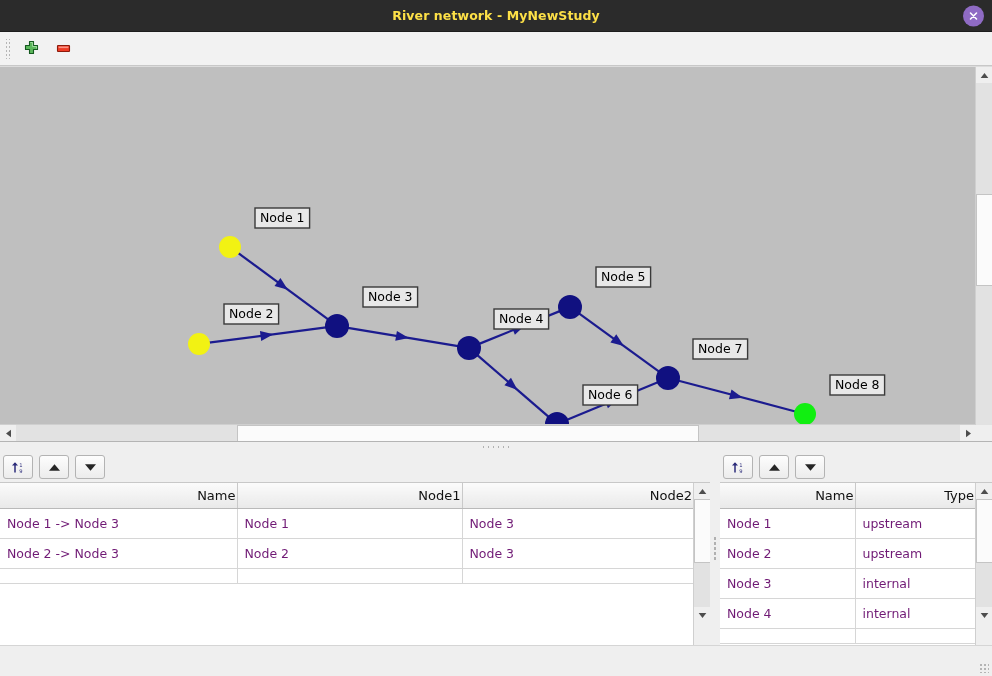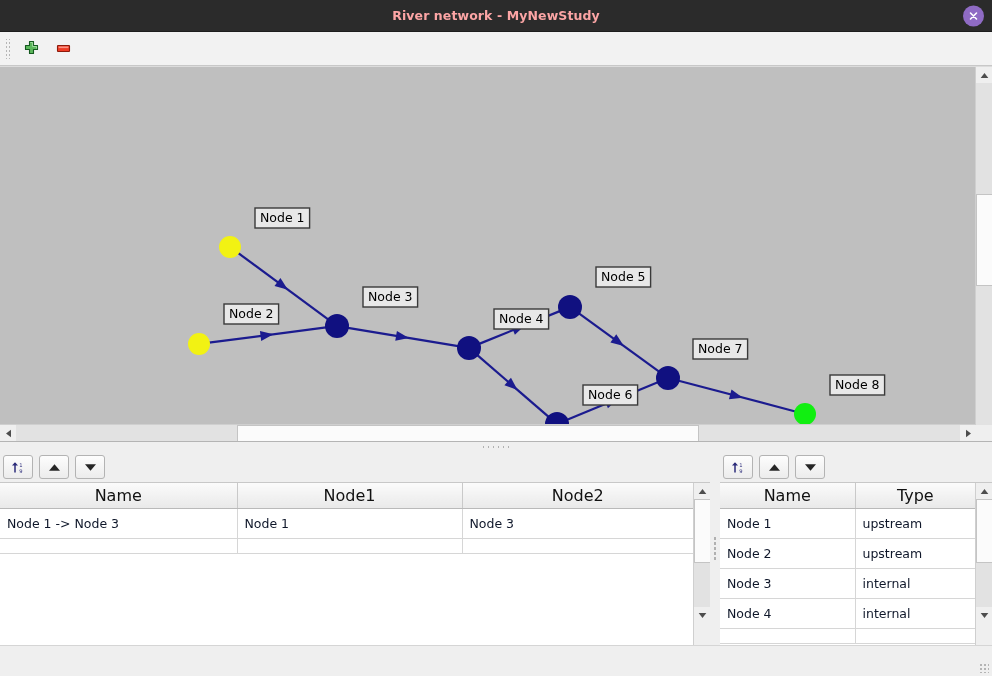--- a/index.html
+++ b/index.html
@@ -29,21 +29,21 @@
     position: relative;
     height: 31px;
     background: #2b2b2b;
     flex: 0 0 31px;
     display: flex;
     align-items: center;
     justify-content: center;
     border-bottom: 1px solid #1d1d1d;
   }
   .titlebar-text {
-    color: #fca5a5;
+    color: #fde047;
     font-size: 12.5px;
     font-weight: bold;
     letter-spacing: 0.1px;
     user-select: none;
   }
   .close-btn {
     position: absolute;
     right: 8px;
     top: 50%;
     transform: translateY(-50%);
@@ -232,34 +232,34 @@
   table.grid {
     border-collapse: collapse;
     width: 100%;
     table-layout: fixed;
   }
   table.grid th {
     background: linear-gradient(#fbfbfb, #e9e9e9);
     border-right: 1px solid #c9c9c9;
     border-bottom: 1px solid #b9b9b9;
     font-weight: normal;
-    font-size: 16px;
+    font-size: 13px;
     height: 23px;
-    text-align: center;
+    text-align: right;
     color: #111;
     user-select: none;
   }
   table.grid td {
     border-right: 1px solid #d6d6d6;
     border-bottom: 1px solid #d6d6d6;
     height: 29px;
     padding: 0 7px;
     font-size: 12.5px;
     background: #fff;
-    color: #0f172a;
+    color: #701a75;
     white-space: nowrap;
     overflow: hidden;
   }
   table.grid tr.partial td { height: 14px; }
   .tbl-scroll {
     flex: 0 0 16px;
     width: 16px;
     position: relative;
     background: #efefef;
     border-left: 1px solid #cfcfcf;
@@ -457,20 +457,25 @@
                   <th>Node1</th>
                   <th style="border-right: none;">Node2</th>
                 </tr>
               </thead>
             <tbody id="reaches-body">
                 <tr>
                   <td>Node 1 -&gt; Node 3</td>
                   <td>Node 1</td>
                   <td style="border-right: none;">Node 3</td>
                 </tr>
+                <tr>
+                  <td>Node 2 -&gt; Node 3</td>
+                  <td>Node 2</td>
+                  <td style="border-right: none;">Node 3</td>
+                </tr>
                 <tr class="partial">
                   <td></td>
                   <td></td>
                   <td style="border-right: none;"></td>
                 </tr>
               </tbody>
           </table>
         </div>
         <div class="tbl-scroll">
           <div class="sb-track" style="left:0;top:16px;width:16px;height:108px;"></div>

